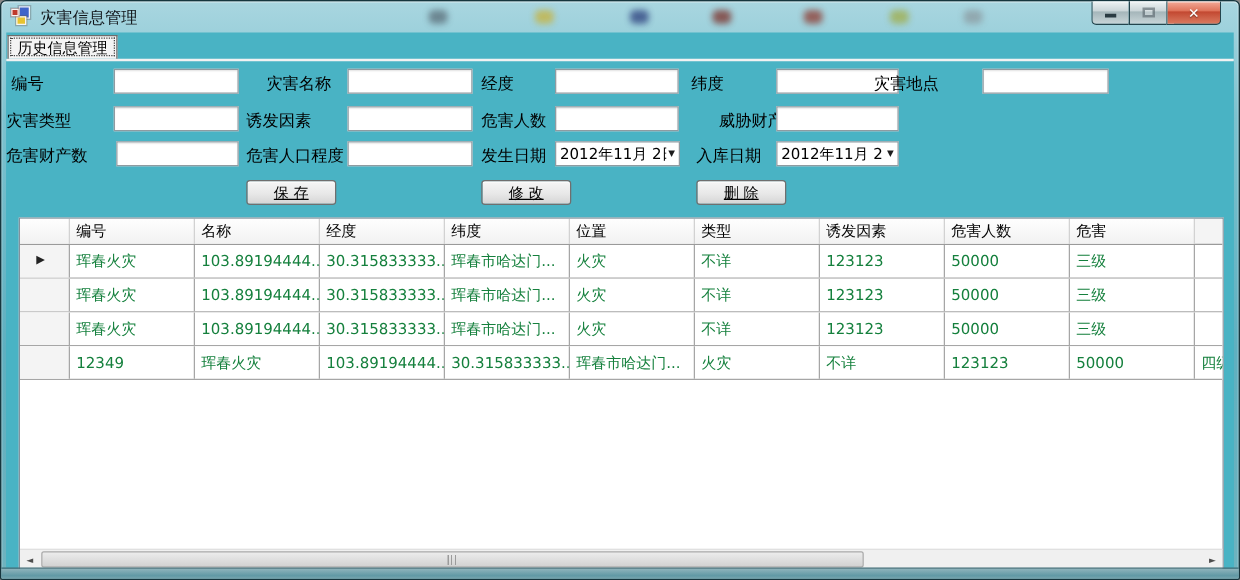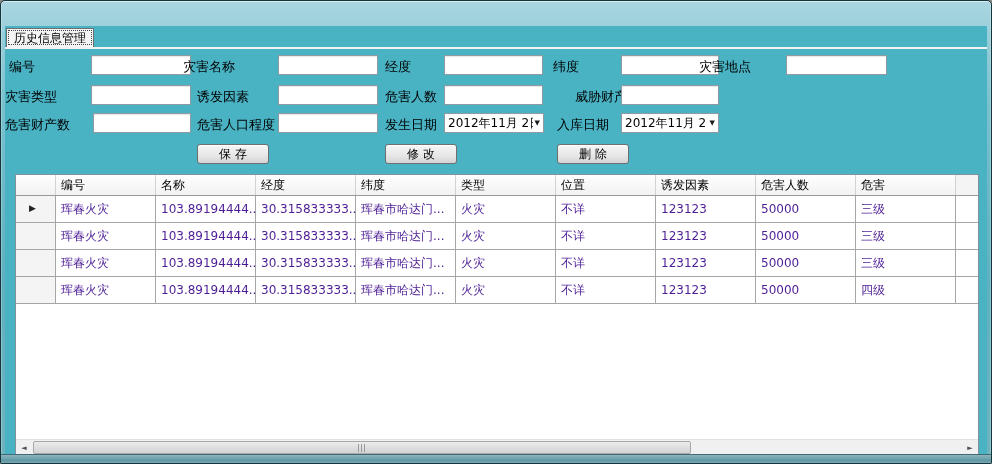--- a/index.html
+++ b/index.html
@@ -50,31 +50,31 @@
           box-shadow:inset 0 1px 1px rgba(0,0,0,.1);font-size:12px;padding:0 3px;
           font-family:"DejaVu Sans","Liberation Sans",sans-serif;}
   .datepicker{position:absolute;height:20px;border:1px solid #8f9ba1;background:#fff;
           display:flex;align-items:center;font-size:12px;padding:0 3px;white-space:nowrap;overflow:hidden;}
   .dp-text{flex:1;overflow:hidden;}
   .dp-arrow{font-size:7px;color:#1c1c1c;margin-left:2px;flex:none;}
   .formbtn{position:absolute;height:20px;width:72px;border:1px solid #6f6f6f;border-radius:3px;
           background:linear-gradient(180deg,#f6f6f6,#e8e8e8 55%,#d5d5d5);
           box-shadow:inset 0 1px 0 #fff;font-size:12px;color:#000;display:flex;
           align-items:center;justify-content:center;cursor:default;
-          font-family:"DejaVu Sans","Liberation Sans",sans-serif;}
+          font-family:"DejaVu Sans","Liberation Sans",sans-serif;text-decoration:underline;}
   
   .grid{position:absolute;left:10px;top:125px;width:964px;height:282px;background:#fff;
         border:1px solid #82919c;overflow:hidden;}
   .ghead{display:flex;height:21px;border-bottom:1px solid #9a9a9a;background:#f4f4f4;}
   .gcell{flex:none;width:100px;padding:0 5px;font-size:12px;white-space:nowrap;overflow:hidden;}
   .ghcell{border-right:1px solid #d2d2d2;background:linear-gradient(180deg,#fefefe,#f2f2f2);
           line-height:20px;color:#000;}
   .gcorner{width:40px;border-right:1px solid #d2d2d2;background:linear-gradient(180deg,#fefefe,#f2f2f2);}
   .grow{display:flex;height:27px;border-bottom:1px solid #a6a6a6;background:#fff;}
-  .gdata{border-right:1px solid #a6a6a6;line-height:26px;color:#4c1d95;}
+  .gdata{border-right:1px solid #a6a6a6;line-height:26px;color:#15803d;}
   .rowhead{width:40px;background:#f4f4f4;border-right:1px solid #a6a6a6;position:relative;}
   .rowarrow{position:absolute;left:13px;top:7px;font-size:9px;color:#222;}
   .selected{background:#3f8fdc;color:#fff;}
   
   .hscroll{position:absolute;left:0;right:0;bottom:0;height:16px;background:#f0f0f0;
            border-top:1px solid #e0e0e0;}
   .sb-arrow{position:absolute;top:0;width:16px;height:15px;display:flex;align-items:center;
             justify-content:center;font-size:7px;color:#4e4e4e;}
   .sb-left{left:0;}  .sb-right{right:0;}
   .sb-thumb{position:absolute;left:17px;top:1px;width:658px;height:13px;border:1px solid #a8a8a8;
@@ -83,28 +83,54 @@
   .sb-grip{width:8px;height:8px;background:repeating-linear-gradient(90deg,#9b9b9b 0 1px,transparent 1px 3px);}
   .bottomframe{position:absolute;left:0;right:0;bottom:0;height:9px;
             background:linear-gradient(180deg,#8fb4bc,#6099a5 70%,#7aa7b0);
             border-top:1px solid #3c6b75;}
 </style>
 </head>
 <body>
 
 <div class="window">
 
+  <div class="titlebar">
+    <div class="title-icon">
+      <div class="ti-pane ti-blue"></div>
+      <div class="ti-pane ti-yellow"></div>
+      <div class="ti-pane ti-red"></div>
+    </div>
+    <div class="title-text">灾害信息管理</div>
+    <div class="glass-dot gd1"></div>
+    <div class="glass-dot gd2"></div>
+    <div class="glass-dot gd3"></div>
+    <div class="glass-dot gd4"></div>
+    <div class="glass-dot gd5"></div>
+    <div class="glass-dot gd6"></div>
+    <div class="glass-dot gd7"></div>
+    <div class="winbtns">
+      <div class="wb wb-min">
+          <div class="glyph-min"></div>
+        </div>
+      <div class="wb wb-max">
+          <div class="glyph-max"></div>
+        </div>
+      <div class="wb wb-close">
+          <span class="glyph-close">✕</span>
+        </div>
+    </div>
+  </div>
 
   <div class="client">
     <div class="tab">历史信息管理</div>
     <div class="page">
 
       <div class="flabel" style="left:4px;top:9px">编号</div>
       <input class="finput" style="left: 86px; top: 6px; width: 100px;" value="">
-      <div class="flabel" style="left:178px;top:9px">灾害名称</div>
+      <div class="flabel" style="left:208px;top:9px">灾害名称</div>
       <input class="finput" style="left: 273px; top: 6px; width: 100px;" value="">
       <div class="flabel" style="left:380px;top:9px">经度</div>
       <input class="finput" style="left: 439px; top: 6px; width: 99px;" value="">
       <div class="flabel" style="left:548px;top:9px">纬度</div>
       <input class="finput" style="left: 616px; top: 6px; width: 98px;" value="">
       <div class="flabel" style="left:694px;top:9px">灾害地点</div>
       <input class="finput" style="left: 781px; top: 6px; width: 101px;" value="">
 
       <div class="flabel" style="left:0;top:39px">灾害类型</div>
       <input class="finput" style="left: 86px; top: 36px; width: 100px;" value="">
@@ -134,22 +160,22 @@
       <div class="formbtn" style="left:380px;top:95px">修 改</div>
       <div class="formbtn" style="left:552px;top:95px">删 除</div>
 
       <div class="grid">
         <div class="ghead">
           <div class="gcell gcorner"></div>
         <div class="gcell ghcell">编号</div>
             <div class="gcell ghcell">名称</div>
             <div class="gcell ghcell">经度</div>
             <div class="gcell ghcell">纬度</div>
+            <div class="gcell ghcell">位置</div>
             <div class="gcell ghcell">类型</div>
-            <div class="gcell ghcell">位置</div>
             <div class="gcell ghcell">诱发因素</div>
             <div class="gcell ghcell">危害人数</div>
             <div class="gcell ghcell">危害</div>
           </div>
         <div>
             <div class="grow">
               <div class="gcell rowhead">
                 <span class="rowarrow">▶</span>
               </div>
               <div class="gcell gdata">珲春火灾</div>
@@ -181,20 +207,21 @@
               <div class="gcell gdata">30.315833333...</div>
               <div class="gcell gdata">珲春市哈达门...</div>
               <div class="gcell gdata">火灾</div>
               <div class="gcell gdata">不详</div>
               <div class="gcell gdata">123123</div>
               <div class="gcell gdata">50000</div>
               <div class="gcell gdata">三级</div>
             </div>
             <div class="grow">
               <div class="gcell rowhead"></div>
+              <div class="gcell gdata">12349</div>
               <div class="gcell gdata">珲春火灾</div>
               <div class="gcell gdata">103.89194444...</div>
               <div class="gcell gdata">30.315833333...</div>
               <div class="gcell gdata">珲春市哈达门...</div>
               <div class="gcell gdata">火灾</div>
               <div class="gcell gdata">不详</div>
               <div class="gcell gdata">123123</div>
               <div class="gcell gdata">50000</div>
               <div class="gcell gdata">四级</div>
             </div>

